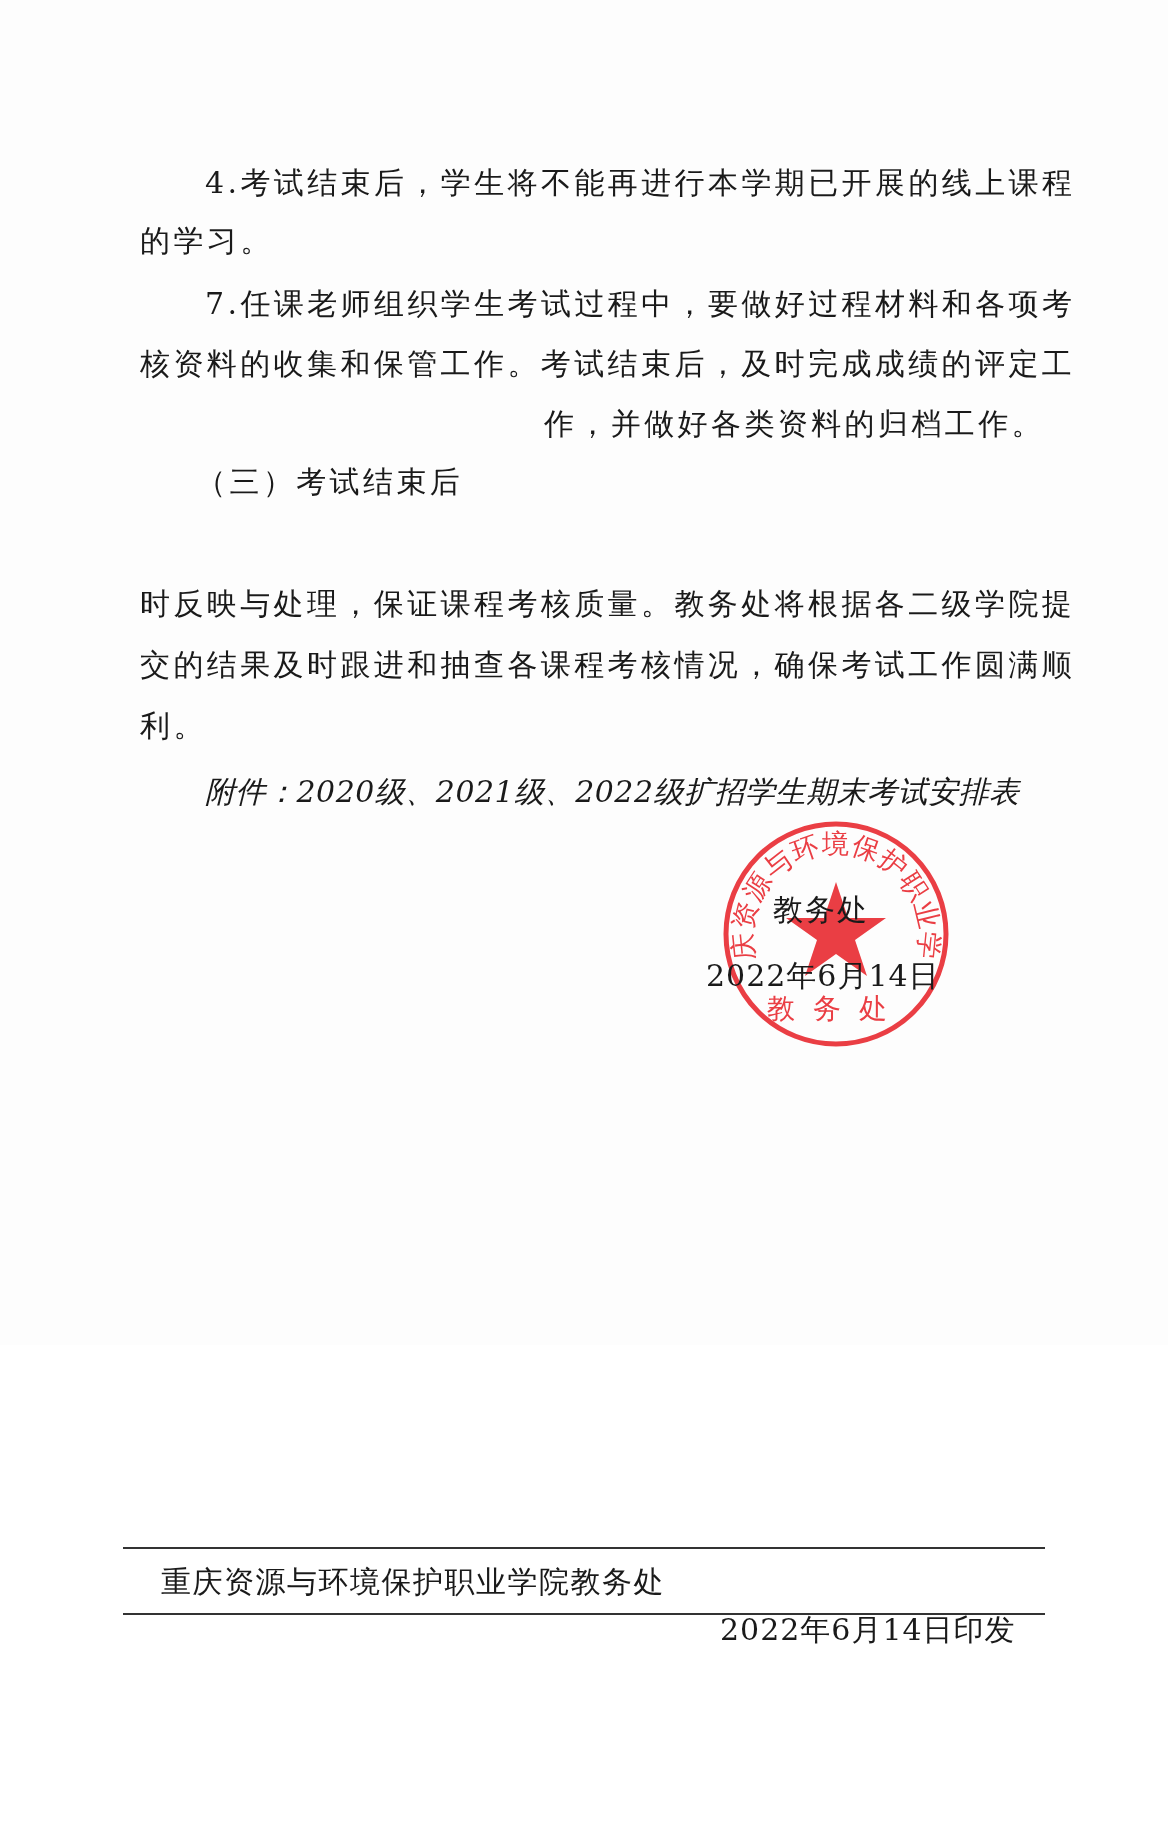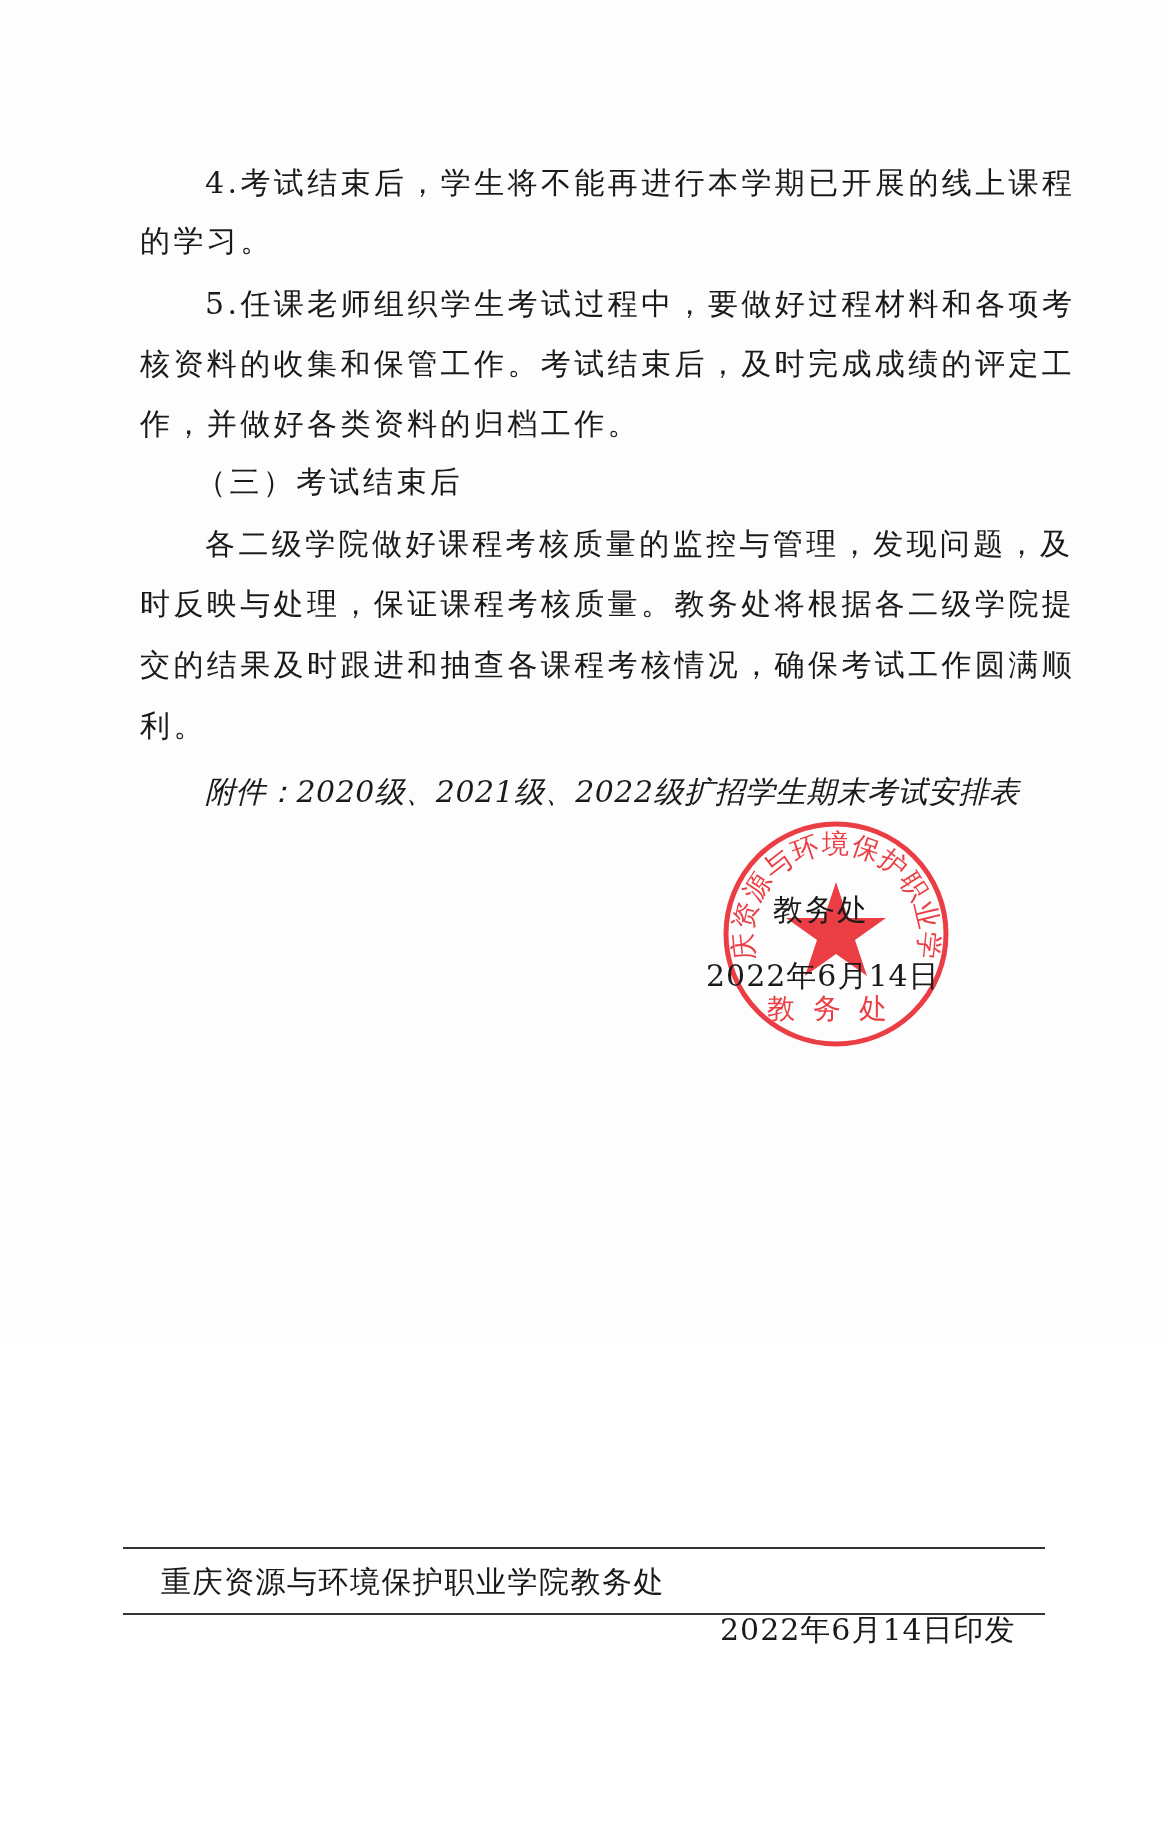--- a/index.html
+++ b/index.html
@@ -86,26 +86,25 @@
     }
   </style>
 </head>
 <body>
 
 <div class="page">
 
   <div class="line indent" style="top:163px;">4.考试结束后，学生将不能再进行本学期已开展的线上课程</div>
   <div class="line" style="top:221px;">的学习。</div>
 
-  <div class="line indent" style="top:284px;">5.任课老师组织学生考试过程中，要做好过程材料和各项考</div>
+  <div class="line indent" style="top:284px;">7.任课老师组织学生考试过程中，要做好过程材料和各项考</div>
   <div class="line" style="top:344px;">核资料的收集和保管工作。考试结束后，及时完成成绩的评定工</div>
-  <div class="line" style="top:404px;">作，并做好各类资料的归档工作。</div>
+  <div class="line" style="top:404px;text-align:right;">作，并做好各类资料的归档工作。</div>
 
   <div class="line indent" style="top:462px; left:196px;">（三）考试结束后</div>
-  <div class="line indent" style="top:524px;">各二级学院做好课程考核质量的监控与管理，发现问题，及</div>
   <div class="line" style="top:584px;">时反映与处理，保证课程考核质量。教务处将根据各二级学院提</div>
   <div class="line" style="top:645px;">交的结果及时跟进和抽查各课程考核情况，确保考试工作圆满顺</div>
   <div class="line" style="top:706px;">利。</div>
 
   <div class="line indent" style="top:772px; letter-spacing:0.5px;font-style:italic;">附件：2020级、2021级、2022级扩招学生期末考试安排表</div>
 
   <svg class="stamp" viewBox="0 0 232 232">
     <defs>
       <path id="seal-arc" d="M 38 150 A 84 84 0 1 1 194 150"></path>
     </defs>

